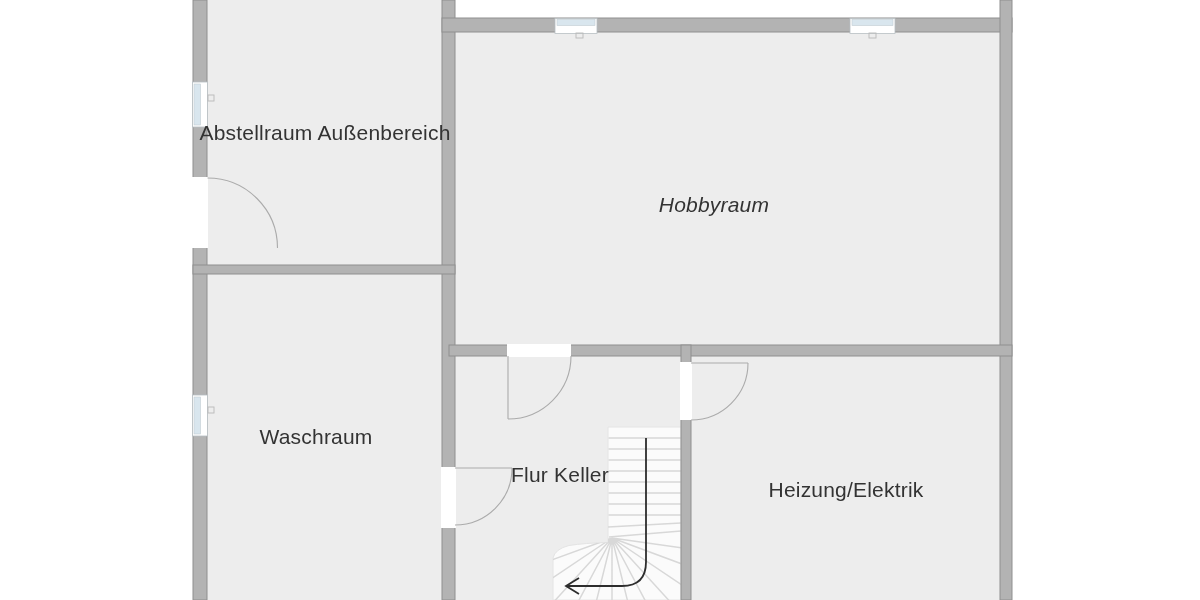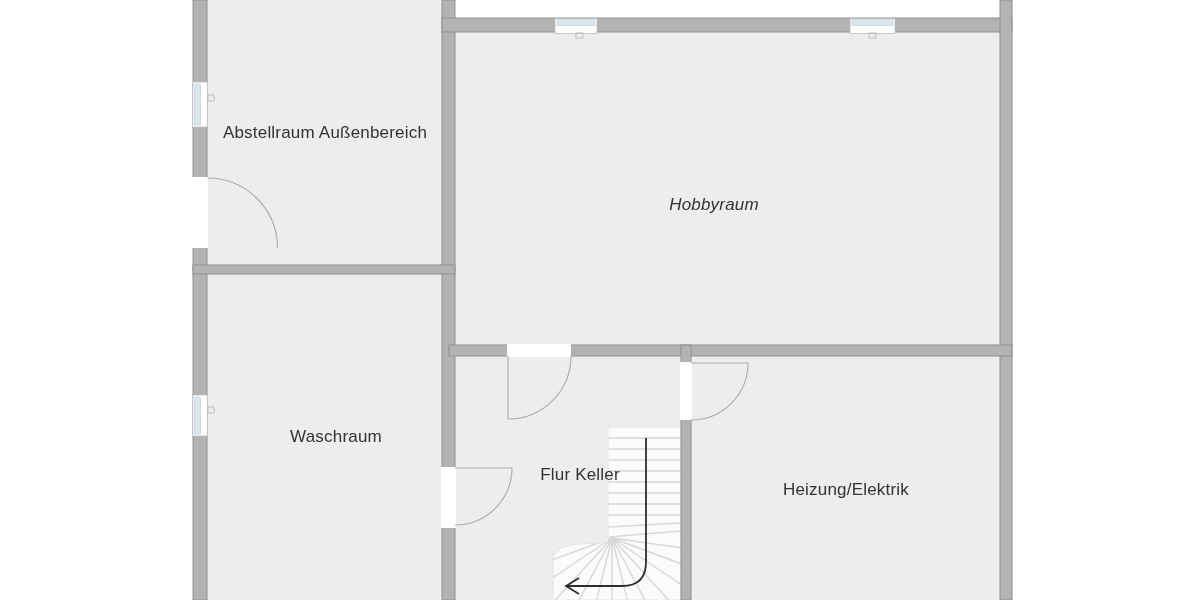--- a/index.html
+++ b/index.html
@@ -29,21 +29,21 @@
   .opening{fill:var(--window-frame);}
   .win-frame{fill:var(--window-frame);stroke:#b7bfc3;stroke-width:0.8;}
   .win-pane{fill:var(--window-pane);stroke:#c2ccd2;stroke-width:0.6;}
   .win-hook{fill:none;stroke:#b9b9b9;stroke-width:0.9;}
   .door{fill:none;stroke:var(--door-swing);stroke-width:1.1;}
   .stair-body{fill:var(--stair-fill);stroke:#e4e4e4;stroke-width:1;}
   .tread{stroke:var(--stair-tread);stroke-width:1.5;fill:none;}
   .arrow{fill:none;stroke:var(--arrow);stroke-width:1.8;}
   .room-label{
     position:absolute;transform:translate(-50%,-50%);
-    font-size:17px;color:var(--label-text);
+    font-size:21px;color:var(--label-text);
     white-space:nowrap;letter-spacing:.2px;
   }
 </style>
 </head>
 <body>
 
 <div class="stage">
 
   <svg class="plan-svg" viewBox="0 0 1200 600">
 
@@ -113,17 +113,17 @@
     </g>
 
     <g>
       <path class="arrow" d="M646,438 L646,562 Q646,586 622,586 L567,586"></path>
       <path class="arrow" d="M579,578 L566,586 L579,594"></path>
     </g>
   </svg>
 
   <div class="room-label" style="left:325px;top:133px;">Abstellraum Außenbereich</div>
   <div class="room-label" style="left:714px;top:205px;font-style:italic;">Hobbyraum</div>
-  <div class="room-label" style="left:336px;top:437px;">Waschraum</div>
-  <div class="room-label" style="left:580px;top:475px;text-align:right;">Flur Keller</div>
+  <div class="room-label" style="left:316px;top:437px;">Waschraum</div>
+  <div class="room-label" style="left:560px;top:475px;text-align:right;">Flur Keller</div>
   <div class="room-label" style="left:846px;top:490px;">Heizung/Elektrik</div>
 
 </div>
 
 </body></html>

